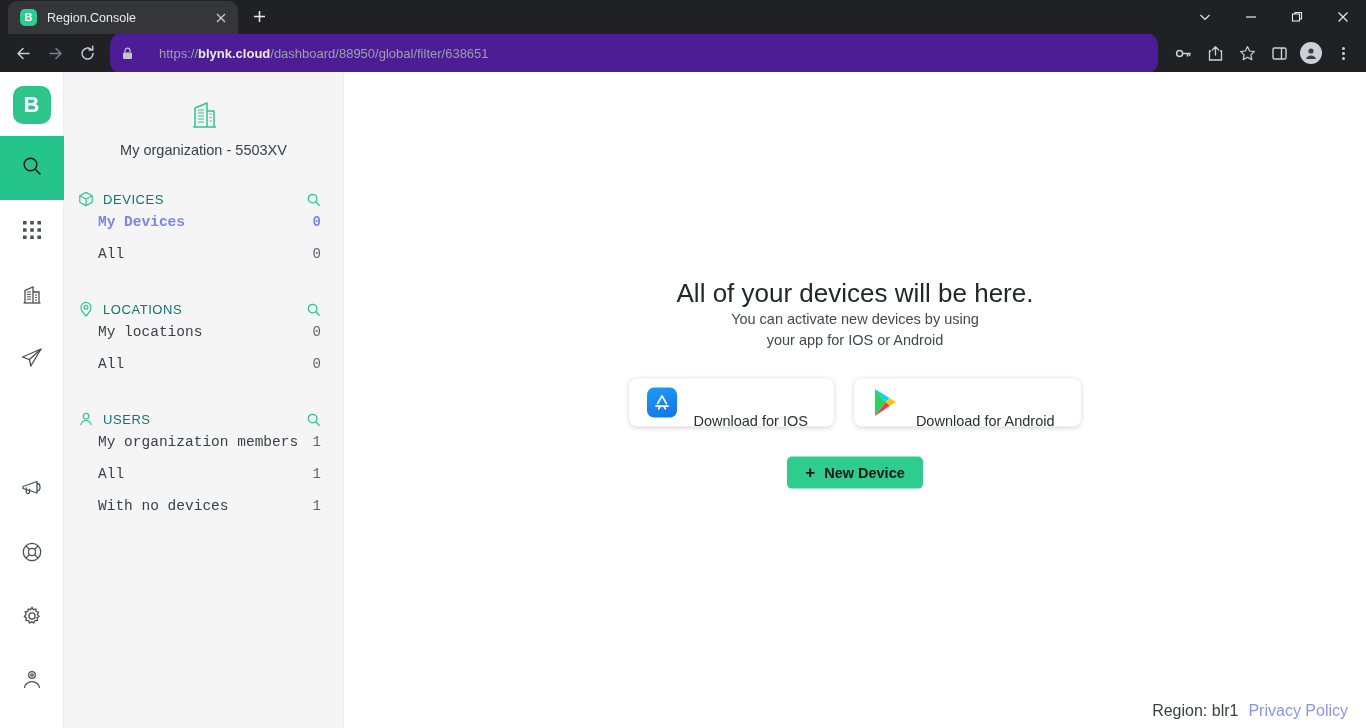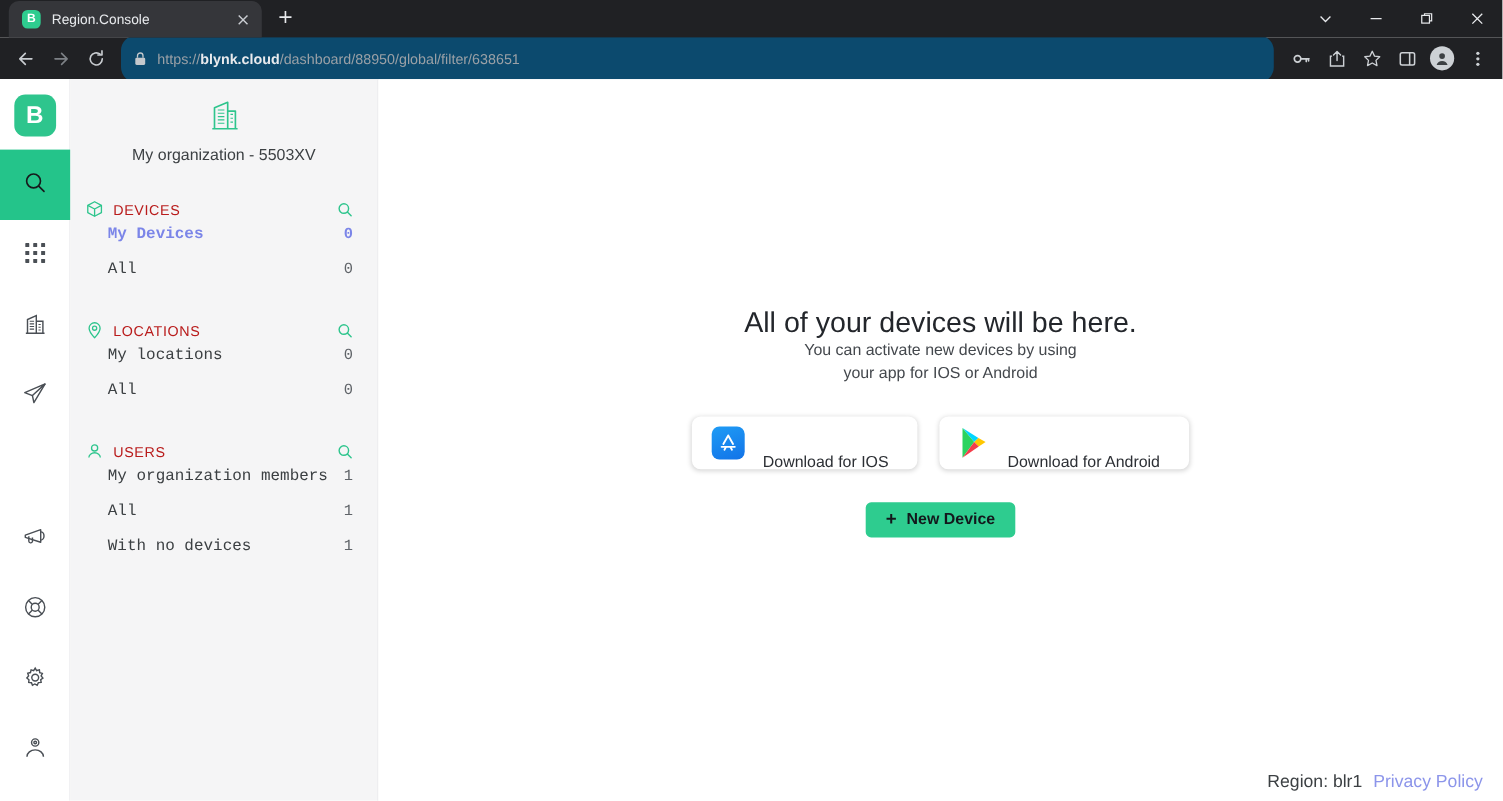--- a/index.html
+++ b/index.html
@@ -48,22 +48,22 @@
   .toolbar {
     height: 38px; background: #202124; display: flex; align-items: center;
     padding: 0 8px; gap: 2px; flex: 0 0 38px;
   }
   .navbtn {
     width: 30px; height: 30px; display: flex; align-items: center; justify-content: center;
     border-radius: 50%; color: #c8ccd0;
   }
   .navbtn.dim { color: #7d8186; }
   .omnibox {
-    flex: 1 1 auto; height: 43px; background: #0c4a6e; border-radius: 14px;
-    margin: 0 8px 0 6px; display: flex; align-items: center; padding: 0 12px; gap: 10px;
+    flex: 1 1 auto; height: 43px; background: #4c1d95; border-radius: 14px;
+    margin: 0 8px 0 6px; display: flex; align-items: center; padding: 0 12px; gap: 26px;
     min-width: 0;
   }
   .url { font-size: 13px; color: #9aa0a6; white-space: nowrap; overflow: hidden; }
   .url b { color: #e8eaed; font-weight: 700; }
   .tb-icons { display: flex; align-items: center; gap: 2px; }
   .tb-icon {
     width: 30px; height: 30px; display: flex; align-items: center; justify-content: center;
     color: #cdd1d5; border-radius: 50%;
   }
   .avatar-btn {
@@ -88,31 +88,31 @@
   .rail-item {
     width: 64px; height: 64px; display: flex; align-items: center; justify-content: center;
     color: #3c4043;
   }
   .rail-item.active { background: #24c48a; }
   .rail-spacer { flex: 1 1 auto; }
 
   
   .panel {
     width: 280px; flex: 0 0 280px; background: #f5f5f6;
-    border-right: 1px solid #ececee; padding-top: 10px;
+    border-right: 1px solid #ececee; padding-top: 20px;
   }
   .org { text-align: center; padding: 4px 0 10px; }
   .org-name { font-size: 14.5px; color: #3c4043; margin-top: 6px; }
 
   .section { margin-top: 16px; }
   .section-head {
     display: flex; align-items: center; padding: 0 22px 0 14px; height: 30px; gap: 9px;
   }
   .section-title {
-    font-size: 13px; letter-spacing: .55px; color: #b91c1c; flex: 1 1 auto;
+    font-size: 13px; letter-spacing: .55px; color: #0f766e; flex: 1 1 auto;
   }
   .srch { color: #2ec58d; display: flex; align-items: center; }
   .row {
     display: flex; align-items: flex-start; height: 32px;
     padding: 0 22px 0 34px; font-size: 14.5px; color: #3c4043; font-family: Liberation Mono, monospace;
   }
   .row .label { flex: 1 1 auto; }
   .row .count { color: #5f6368; font-size: 14px; }
   .row.selected .label { color: #7b85e8; font-weight: bold; }
   .row.selected .count { color: #7b85e8; font-weight: bold; }

